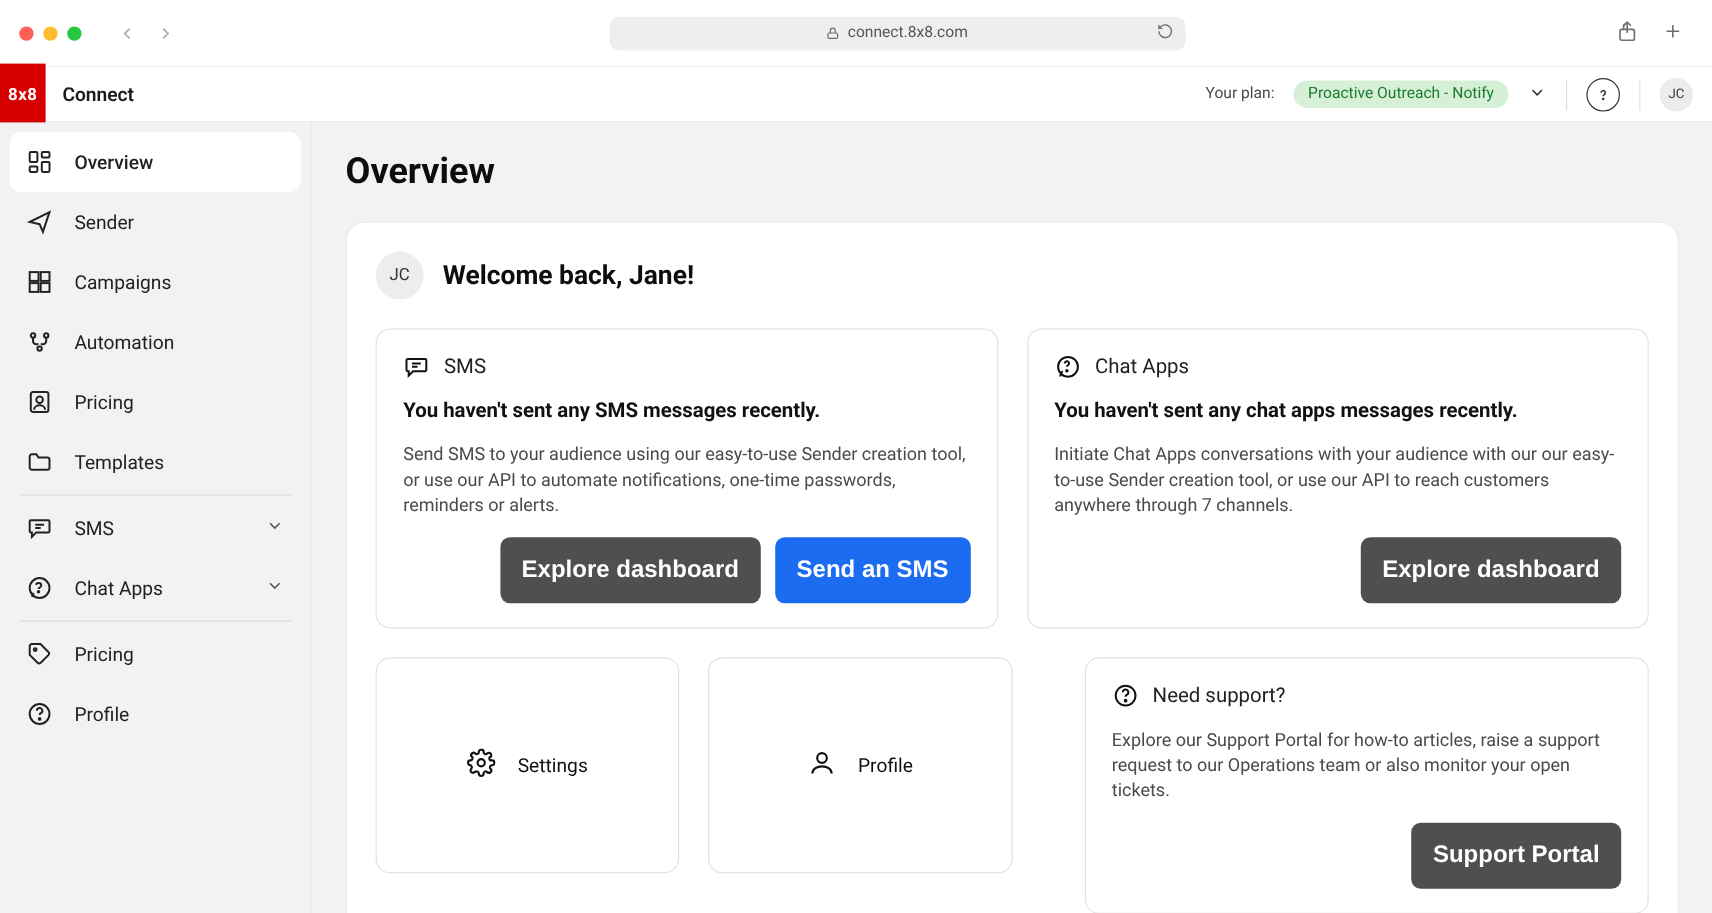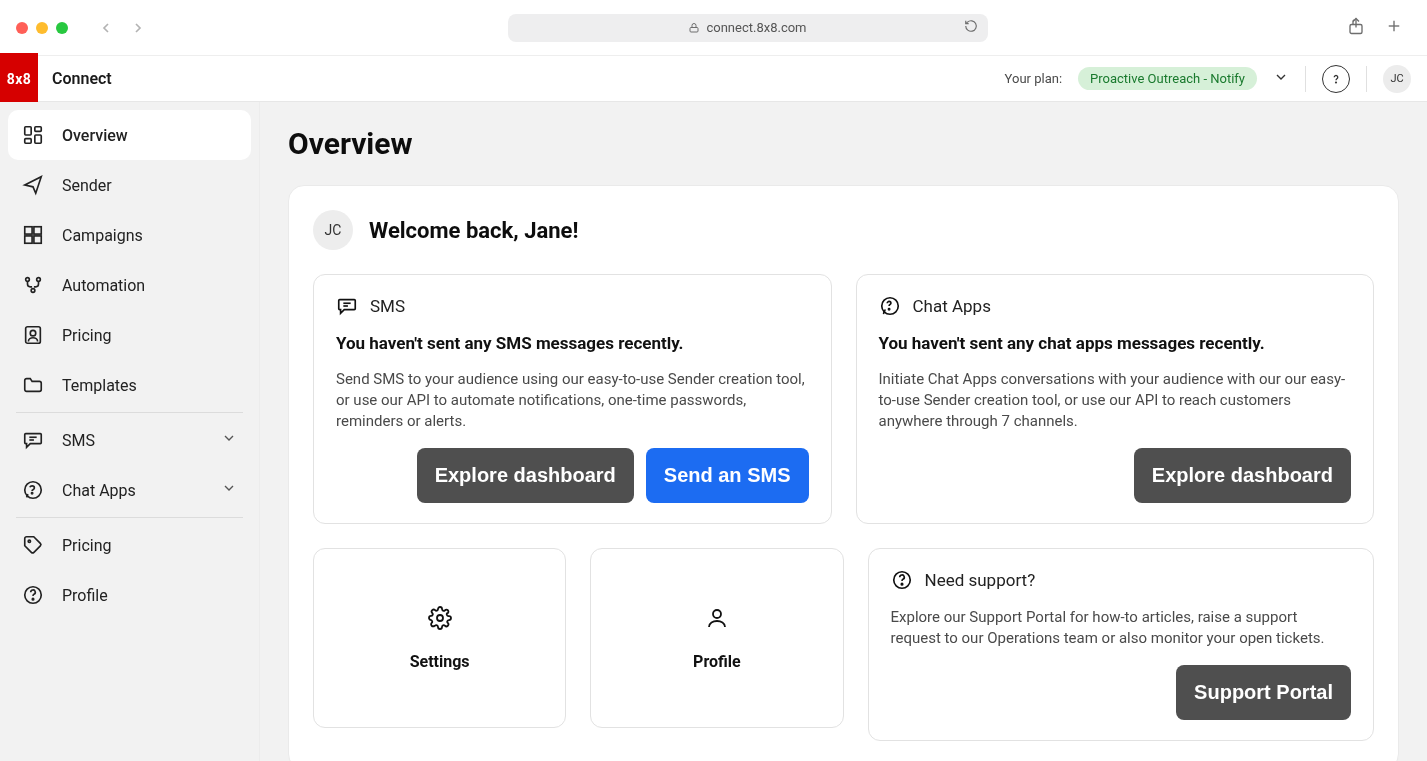--- a/index.html
+++ b/index.html
@@ -118,22 +118,22 @@
   }
   .btn-dark { background: #4f4f4f; color: #fff; }
   .btn-primary { background: #1c6cf2; color: #fff; }
 
   .bottom-grid {
     margin-top: 24px;
     display: grid; grid-template-columns: 1fr 1fr 2fr; gap: 24px;
   }
   .tile {
     background: #fff; border: 1px solid #e2e2e2; border-radius: 12px;
-    height: 180px; display: flex; flex-direction: column; align-items: center;
-    justify-content: center; gap: 18px; cursor: pointer; font-weight: bold;
+    height: 180px; display: flex; flex-direction: row; align-items: center;
+    justify-content: center; gap: 18px; cursor: pointer;
   }
   .tile .t-icon { color: #111; }
   .tile .t-label { font-size: 16px; color: #111; }
 </style>
 </head>
 <body>
 
 <div class="browser-chrome">
   <div class="traffic-lights">
     <div class="traffic-light tl-close"></div>
@@ -385,21 +385,21 @@
         </div>
         <div class="tile">
           <span class="t-icon">
             <svg width="24" height="24" viewBox="0 0 24 24" fill="none" stroke="currentColor" stroke-width="1.8">
                 <circle cx="12" cy="8" r="4"></circle>
                 <path d="M4 21c0-4 4-6 8-6s8 2 8 6"></path>
               </svg>
           </span>
           <span class="t-label">Profile</span>
         </div>
-        <div class="panel" style="min-height:180px;">
+        <div class="panel" style="min-height:180px;margin-left:36px;">
           <div class="panel-header">
             <span class="p-icon">
               <svg width="22" height="22" viewBox="0 0 24 24" fill="none" stroke="currentColor" stroke-width="1.8">
                   <circle cx="12" cy="12" r="9"></circle>
                   <path d="M9.5 9a2.5 2.5 0 1 1 3.5 2.3c-.8.4-1 .9-1 1.7"></path>
                   <circle cx="12" cy="16.5" r="0.8" fill="currentColor"></circle>
                 </svg>
             </span>
             <span class="p-title">Need support?</span>
           </div>

